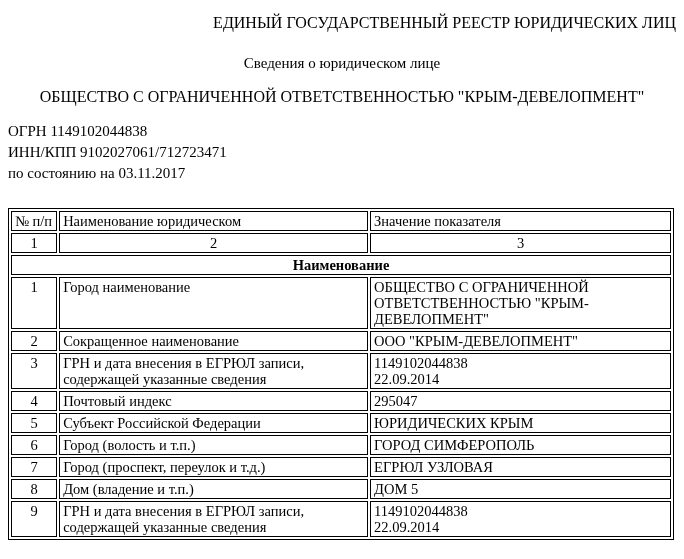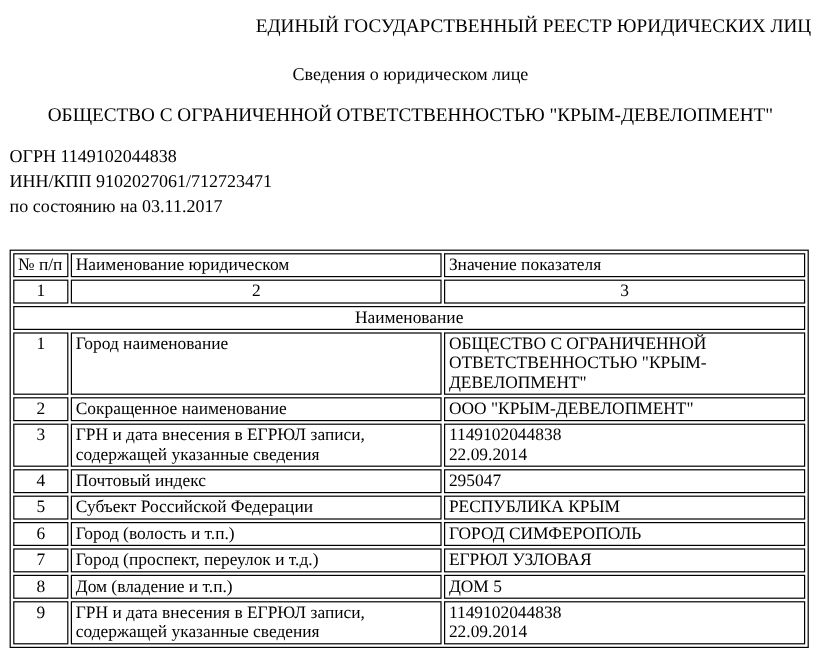--- a/index.html
+++ b/index.html
@@ -65,21 +65,21 @@
     padding: 3px 2px;
   }
   td.num-cell {
     text-align: center;
   }
   td.colnum-cell {
     text-align: center;
   }
   td.section-cell {
     text-align: center;
-    font-weight: normal;
+    font-weight: bold;
     padding: 1px 3px;
   }
   td.value-cell {
     white-space: pre-line;
   }
 </style>
 </head>
 <body>
 
 <div class="page">
@@ -139,21 +139,21 @@
 
 
     <tr>
       <td class="num-cell">4</td>
       <td class="label-cell">Почтовый индекс</td>
       <td class="value-cell">295047</td>
     </tr>
     <tr>
       <td class="num-cell">5</td>
       <td class="label-cell">Субъект Российской Федерации</td>
-      <td class="value-cell">РЕСПУБЛИКА КРЫМ</td>
+      <td class="value-cell">ЮРИДИЧЕСКИХ КРЫМ</td>
     </tr>
     <tr>
       <td class="num-cell">6</td>
       <td class="label-cell">Город (волость и т.п.)</td>
       <td class="value-cell">ГОРОД СИМФЕРОПОЛЬ</td>
     </tr>
     <tr>
       <td class="num-cell">7</td>
       <td class="label-cell">Город (проспект, переулок и т.д.)</td>
       <td class="value-cell">ЕГРЮЛ УЗЛОВАЯ</td>

